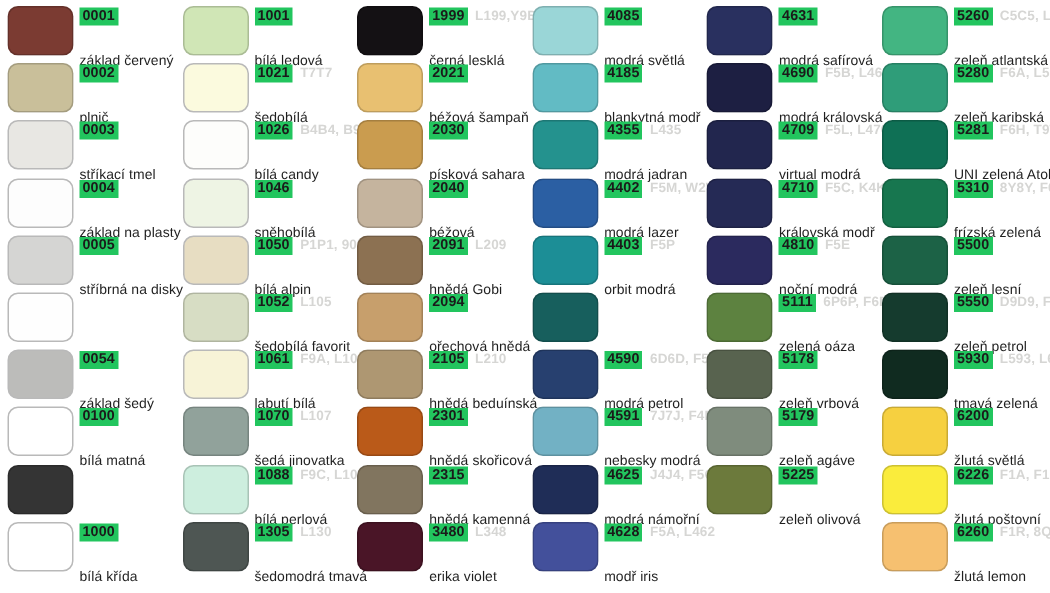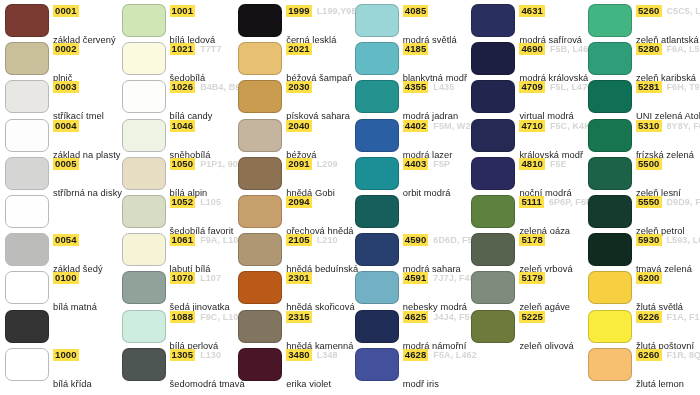--- a/index.html
+++ b/index.html
@@ -57,21 +57,21 @@
     display: flex;
     flex-direction: row;
     align-items: baseline;
     white-space: nowrap;
     height: 12px;
   }
   .code {
     font-size: 9.5px;
     font-weight: bold;
     color: #1a1a1a;
-    background: #fde047;
+    background: #22c55e;
     padding: 1px 2px 1px 2px;
     line-height: 10px;
     letter-spacing: 0.1px;
   }
   .altcode {
     font-size: 9px;
     font-weight: bold;
     color: #d6d6d4;
     margin-left: 5px;
     line-height: 10px;
@@ -437,21 +437,21 @@
       <div class="swatch-row">
         <div class="chip" style="background: rgb(23, 95, 93);"></div>
       </div>
       <div class="swatch-row">
         <div class="chip" style="background: rgb(39, 64, 111);"></div>
         <div class="labels">
           <div class="code-line">
             <span class="code">4590</span>
             <span class="altcode">6D6D, F5K</span>
           </div>
-          <div class="name">modrá sahara</div>
+          <div class="name">modrá petrol</div>
         </div>
       </div>
       <div class="swatch-row">
         <div class="chip" style="background: rgb(114, 177, 196);"></div>
         <div class="labels">
           <div class="code-line">
             <span class="code">4591</span>
             <span class="altcode">7J7J, F4F4</span>
           </div>
           <div class="name">nebesky modrá</div>

